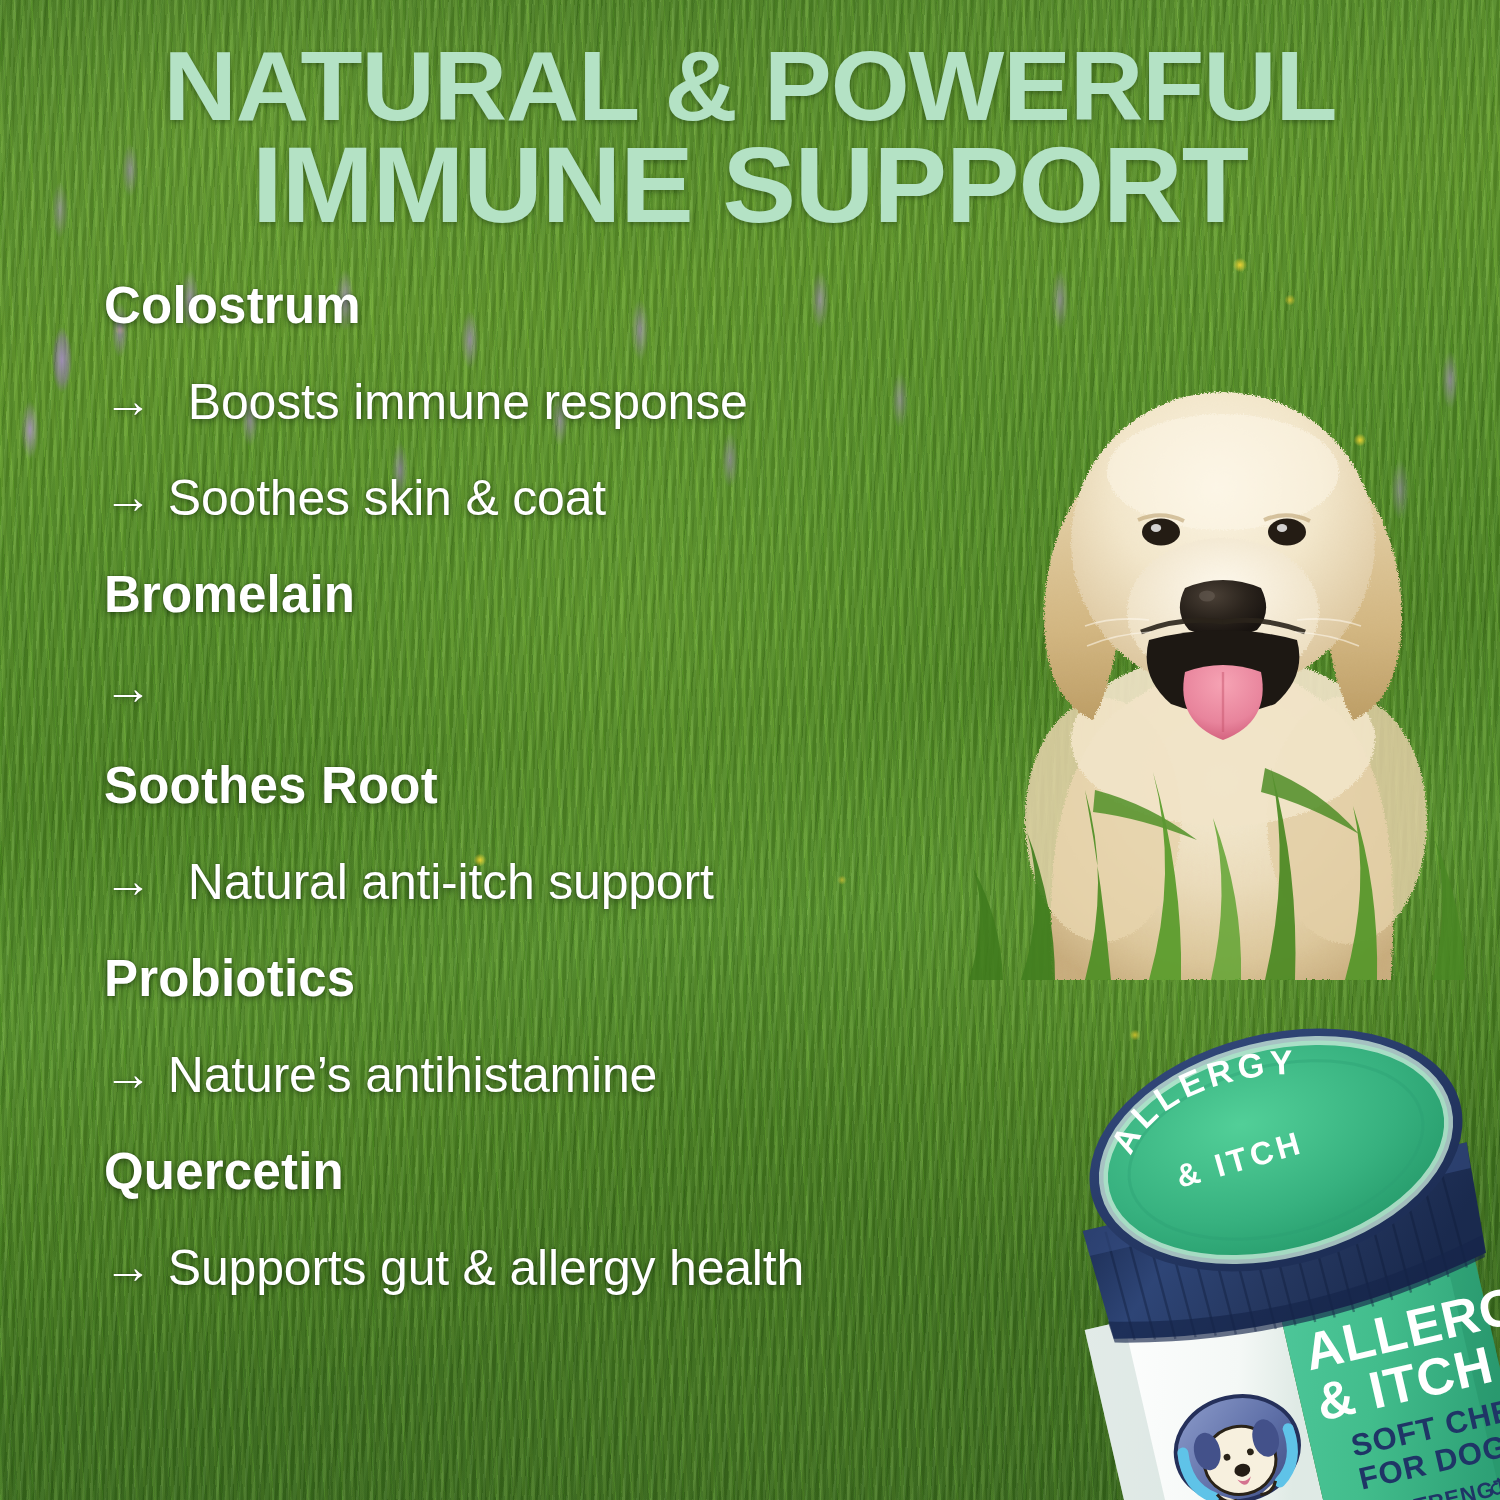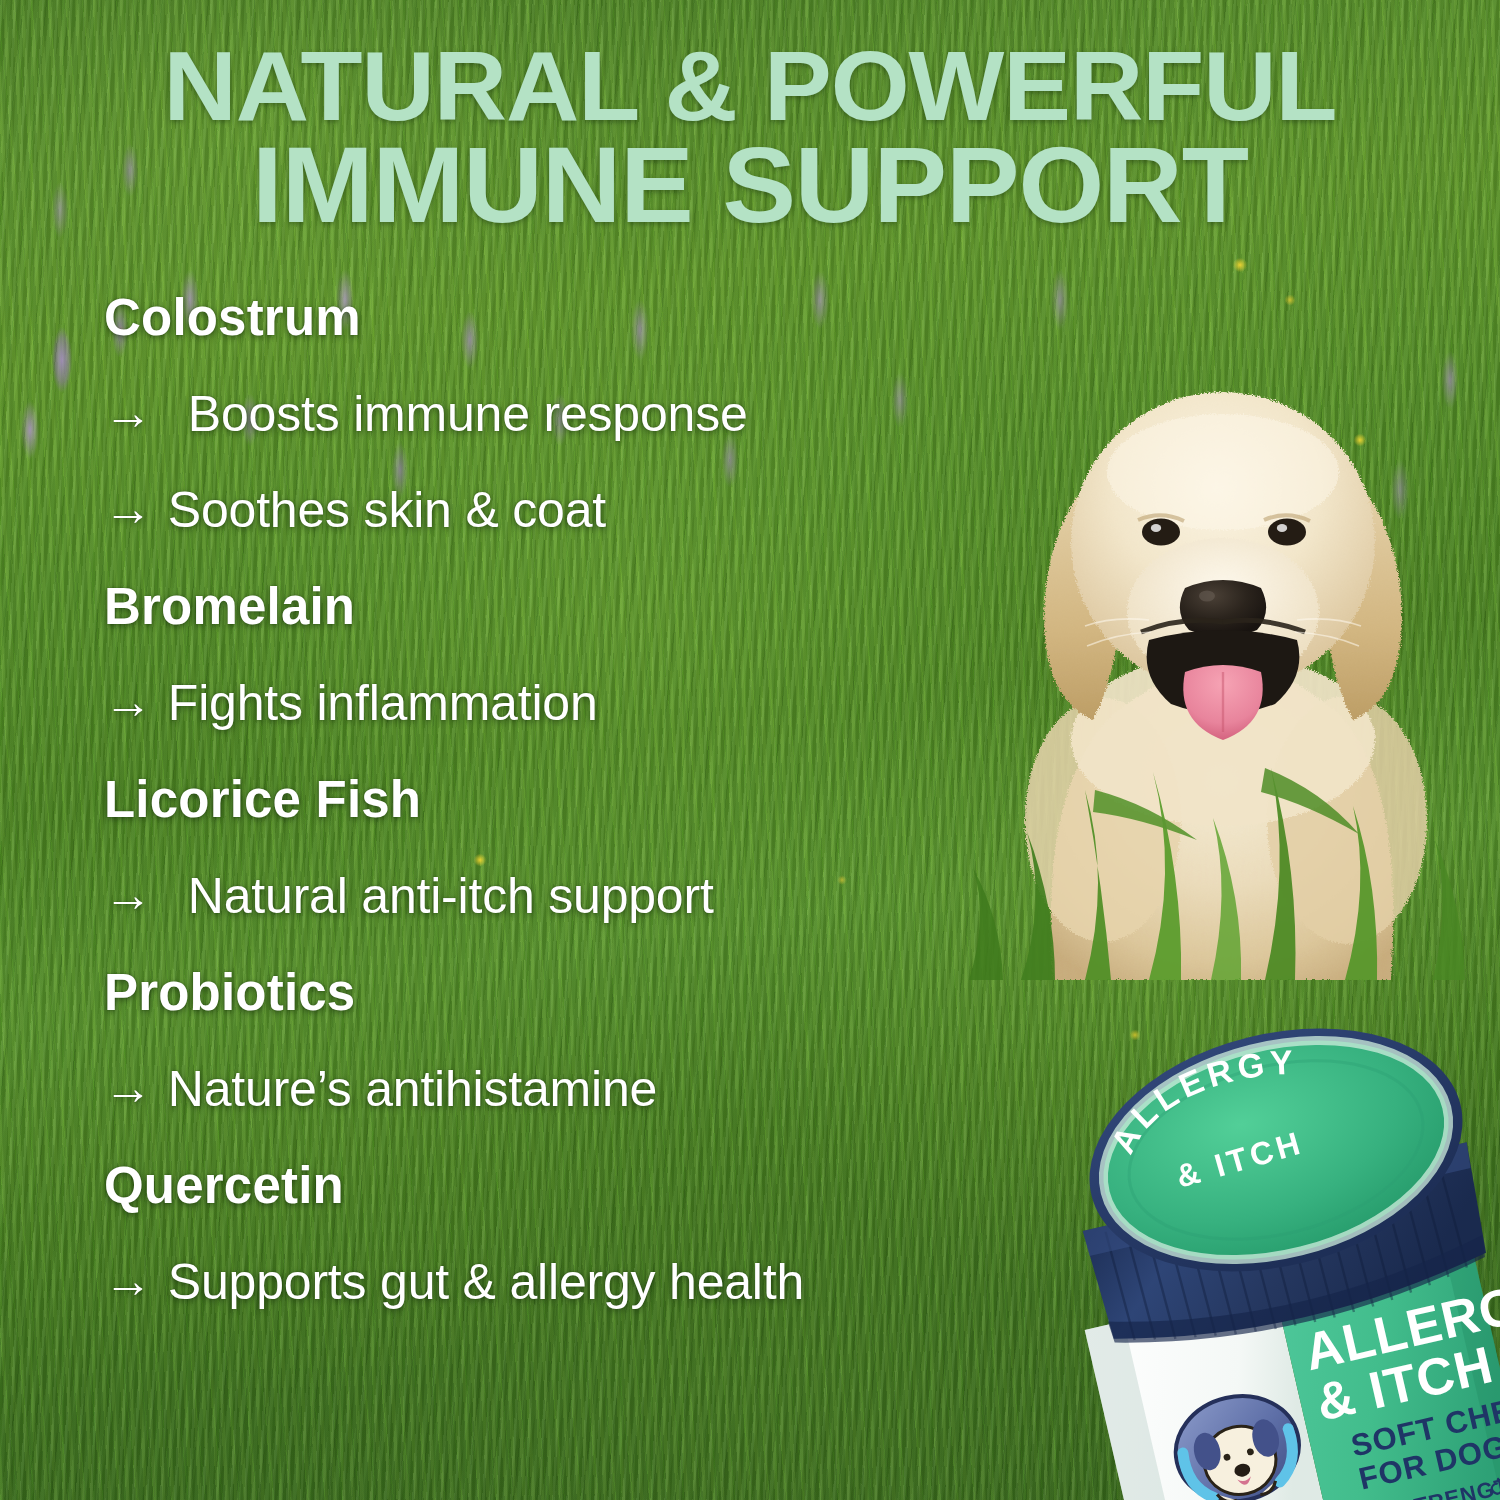--- a/index.html
+++ b/index.html
@@ -134,21 +134,20 @@
 
   .ing-name{
     font-family:"Liberation Sans", sans-serif;
     font-weight:700;
     font-size:51px;
     line-height:1.0;
     color:#ffffff;
     letter-spacing:.2px;
     text-shadow:0 2px 6px rgba(14,34,10,.55), 0 0 2px rgba(14,34,10,.35);
     white-space:nowrap;
-    margin-top:12px;
   }
   .ing-benefit{
     display:flex;
     align-items:baseline;
     font-family:"Liberation Sans", sans-serif;
     font-weight:400;
     font-size:50px;
     line-height:1.0;
     color:#ffffff;
     letter-spacing:-.2px;
@@ -306,26 +305,25 @@
       <div class="ing-benefit">
         <span class="ing-arrow">→</span>
         <span class="ing-text">Soothes skin &amp; coat</span>
       </div>
     </div>
 
     <div class="ing-item">
       <div class="ing-name">Bromelain</div>
       <div class="ing-benefit">
         <span class="ing-arrow">→</span>
-        <span class="ing-text">Fights inflammation</span>
-      </div>
-    </div>
-
-    <div class="ing-item">
-      <div class="ing-name">Licorice Fish</div>
+      </div>
+    </div>
+
+    <div class="ing-item">
+      <div class="ing-name">Soothes Root</div>
       <div class="ing-benefit">
         <span class="ing-arrow wide">→</span>
         <span class="ing-text">Natural anti-itch support</span>
       </div>
     </div>
 
     <div class="ing-item">
       <div class="ing-name">Probiotics</div>
       <div class="ing-benefit">
         <span class="ing-arrow">→</span>

